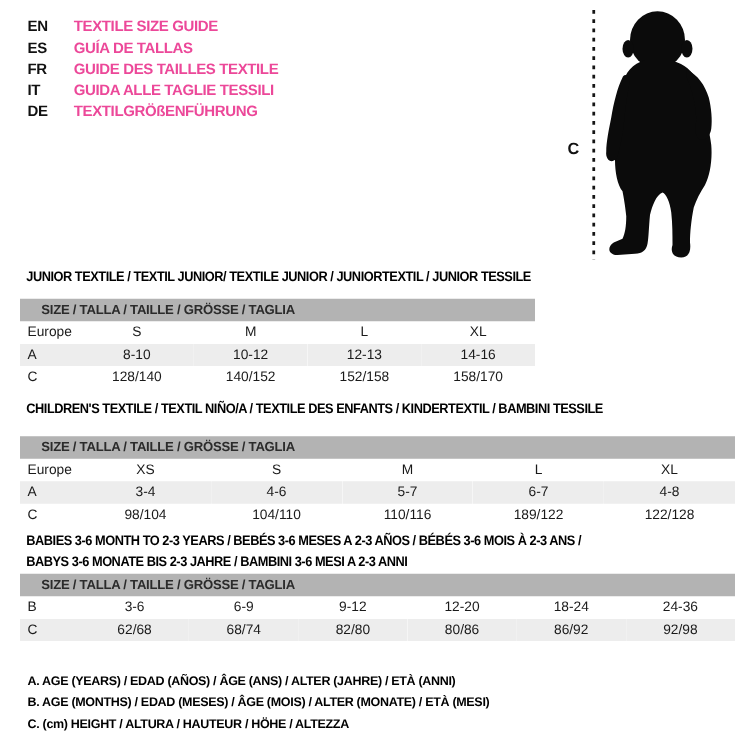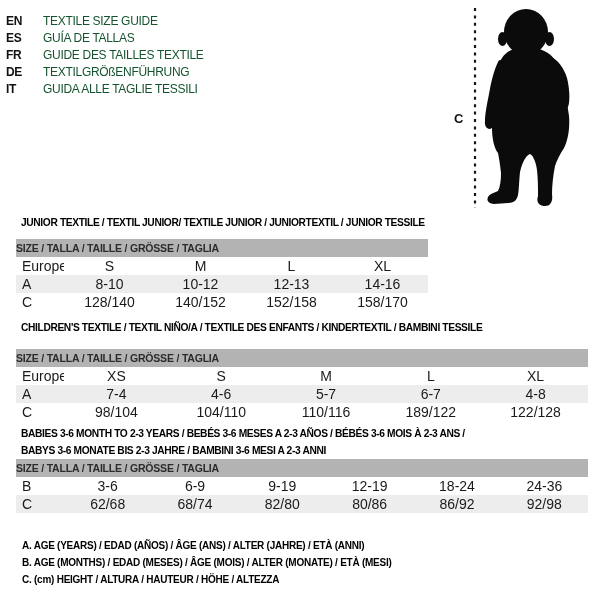--- a/index.html
+++ b/index.html
@@ -2,44 +2,44 @@
 <html><head>
 <meta charset="utf-8">
 <style>
   html,body{margin:0;padding:0;background:#fff;}
   .canvas{
     position:relative;width:600px;height:600px;background:#fff;overflow:hidden;
     font-family:"Liberation Sans", sans-serif;color:#1a1a1a;
     --band:#b3b3b3;--alt:#ededed;
   }
   
-  .langs{position:absolute;left:6px;top:13px;}
+  .langs{position:absolute;left:22px;top:13px;}
   .lang-row{display:flex;height:17px;line-height:17px;}
   .lang-code{width:37px;font-weight:bold;font-size:12px;letter-spacing:-0.3px;color:#111;}
-  .lang-label{font-weight:normal;font-size:12px;letter-spacing:-0.3px;color:#14532d;white-space:nowrap;text-align:right;}
+  .lang-label{font-weight:bold;font-size:12px;letter-spacing:-0.3px;color:#ec4899;white-space:nowrap;text-align:right;}
   
   .figure{position:absolute;left:440px;top:4px;width:160px;height:212px;}
   
   .tsec{position:absolute;left:16px;}
   #sec0{top:214px;width:412px;}
   #sec1{top:319px;width:572px;}
   #sec2{top:425px;width:572px;}
   .tbl-title-line{
     font-weight:bold;font-size:11px;letter-spacing:-0.4px;line-height:17px;
     transform:scaleX(0.93);transform-origin:0 0;white-space:nowrap;margin-left:5px;color:#000;
   }
   .size-band{
     height:18px;line-height:18px;background:var(--band);
     font-weight:bold;font-size:10.5px;letter-spacing:-0.2px;
-    padding-left:0;color:#2b2b2b;white-space:nowrap;overflow:hidden;
+    padding-left:17px;color:#2b2b2b;white-space:nowrap;overflow:hidden;
   }
   #sec0 .size-band{margin-top:8px;}
   #sec1 .size-band{margin-top:13px;}
   #sec2 .size-band{margin-top:0;}
-  table.sizes{width:100%;border-collapse:collapse;table-layout:fixed;font-size:14px;color:#1a1a1a;}
+  table.sizes{width:100%;border-collapse:collapse;table-layout:fixed;font-size:11px;color:#1a1a1a;}
   table.sizes td{height:18px;line-height:18px;padding:0;text-align:center;overflow:hidden;white-space:nowrap;}
   table.sizes td.lbl{text-align:left;padding-left:6px;}
   table.sizes col.lblcol{width:48px;}
   table.sizes tr:nth-child(even){background:var(--alt);}
   
   .legend{position:absolute;left:22px;top:537px;}
   .legend-line{font-weight:bold;font-size:10px;letter-spacing:-0.25px;line-height:17.2px;white-space:nowrap;color:#000;}
 </style>
 </head>
 <body>
@@ -53,26 +53,26 @@
       </div>
       <div class="lang-row">
         <span class="lang-code">ES</span>
         <span class="lang-label">GUÍA DE TALLAS</span>
       </div>
       <div class="lang-row">
         <span class="lang-code">FR</span>
         <span class="lang-label">GUIDE DES TAILLES TEXTILE</span>
       </div>
       <div class="lang-row">
+        <span class="lang-code">IT</span>
+        <span class="lang-label">GUIDA ALLE TAGLIE TESSILI</span>
+      </div>
+      <div class="lang-row">
         <span class="lang-code">DE</span>
         <span class="lang-label">TEXTILGRÖßENFÜHRUNG</span>
-      </div>
-      <div class="lang-row">
-        <span class="lang-code">IT</span>
-        <span class="lang-label">GUIDA ALLE TAGLIE TESSILI</span>
       </div>
     </div>
 
   <svg class="figure" viewBox="0 0 160 212" aria-hidden="true">
     <line x1="35" y1="4" x2="35" y2="204" stroke="#151515" stroke-width="2.2" stroke-dasharray="3 4.4"></line>
     <text x="14" y="119" font-size="13" font-weight="bold" fill="#111" font-family="Liberation Sans, sans-serif">C</text>
     <g fill="#0b0b0b">
       <ellipse cx="86" cy="28" rx="22" ry="23"></ellipse>
       <ellipse cx="62.5" cy="35" rx="4.5" ry="7"></ellipse>
       <ellipse cx="109.5" cy="35" rx="4.5" ry="7"></ellipse>
@@ -167,21 +167,21 @@
           <tr>
             <td class="lbl">Europe</td>
             <td>XS</td>
             <td>S</td>
             <td>M</td>
             <td>L</td>
             <td>XL</td>
           </tr>
           <tr>
             <td class="lbl">A</td>
-            <td>7-4</td>
+            <td>3-4</td>
             <td>4-6</td>
             <td>5-7</td>
             <td>6-7</td>
             <td>4-8</td>
           </tr>
           <tr>
             <td class="lbl">C</td>
             <td>98/104</td>
             <td>104/110</td>
             <td>110/116</td>
@@ -200,22 +200,22 @@
     <div class="size-band">SIZE / TALLA / TAILLE / GRÖSSE / TAGLIA</div>
     <table class="sizes">
       <colgroup>
           <col class="lblcol">
         </colgroup>
       <tbody>
           <tr>
             <td class="lbl">B</td>
             <td>3-6</td>
             <td>6-9</td>
-            <td>9-19</td>
-            <td>12-19</td>
+            <td>9-12</td>
+            <td>12-20</td>
             <td>18-24</td>
             <td>24-36</td>
           </tr>
           <tr>
             <td class="lbl">C</td>
             <td>62/68</td>
             <td>68/74</td>
             <td>82/80</td>
             <td>80/86</td>
             <td>86/92</td>

